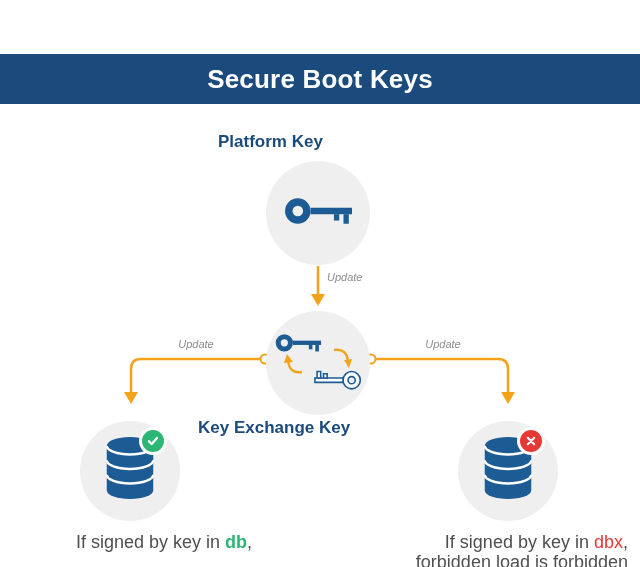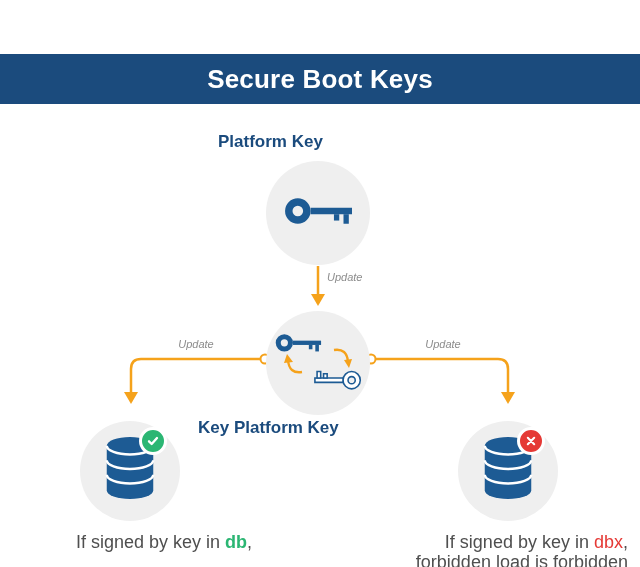--- a/index.html
+++ b/index.html
@@ -63,21 +63,21 @@
 </head>
 <body>
 
 <div class="canvas">
 
   <div class="header">
     <span class="title">Secure Boot Keys</span>
   </div>
 
   <div class="node-label platform-label">Platform Key</div>
-  <div class="node-label kek-label">Key Platform Key</div>
+  <div class="node-label kek-label">Key Exchange Key</div>
 
   <svg class="overlay" viewBox="0 0 640 567" aria-hidden="true">
 
     <g>
       <path class="arrow" d="M318 223 V252"></path>
       <polygon class="ahead" points="311,251 325,251 318,263"></polygon>
     </g>
 
     <g>
       <path class="arrow" d="M264 316 H141 Q131 316 131 326 V350"></path>

